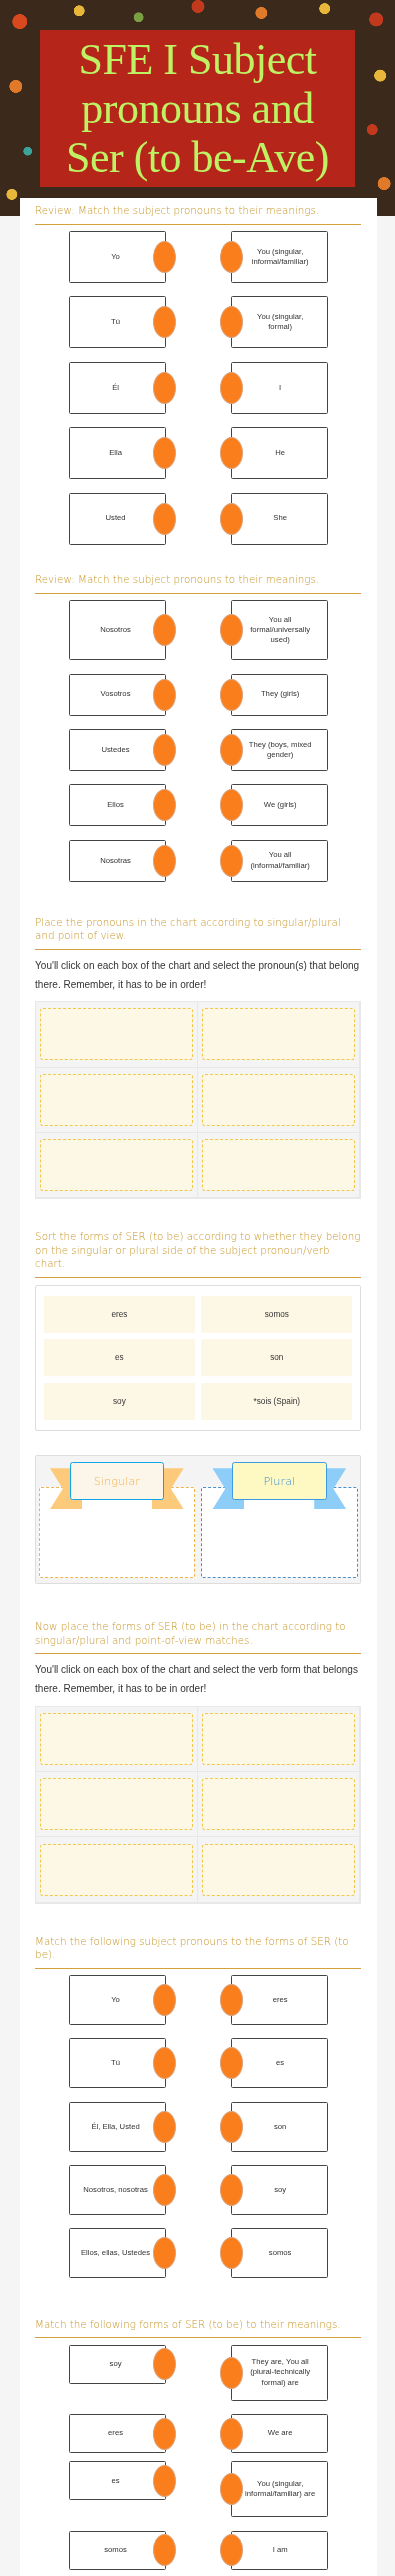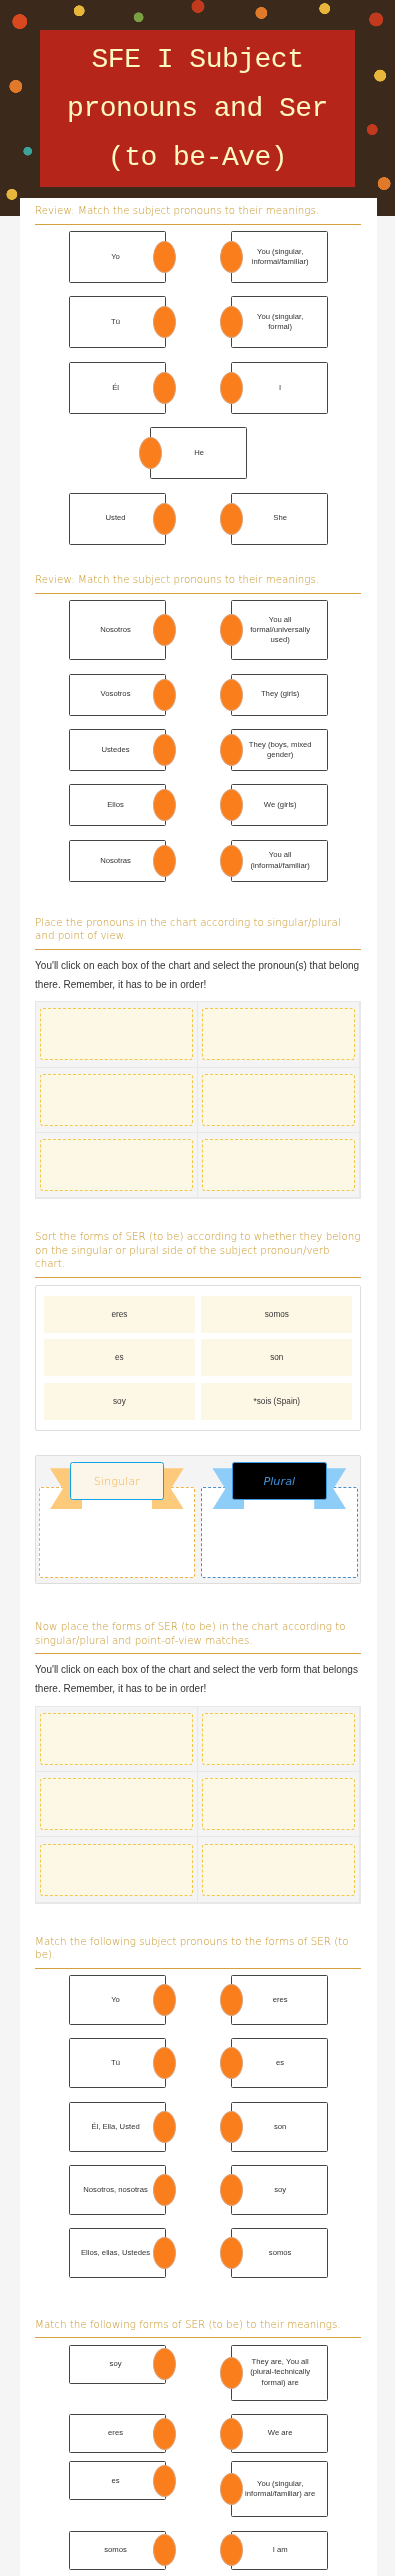--- a/index.html
+++ b/index.html
@@ -25,22 +25,22 @@
       radial-gradient(circle at 70% 95%, #e07a2a 0 5.2px, transparent 5.7px),
       radial-gradient(circle at 88% 96%, #7aa043 0 4.6px, transparent 5.2px),
       #3b2a1c;
     overflow: hidden;
   }
   .title-box {
     position: absolute; left: 40px; top: 30px; width: 315px; height: 157px;
     background: #b5251a; display: flex; align-items: center; justify-content: center; text-align: center;
   }
   .title-box h1 {
-    font-family: Liberation Mono, monospace; font-weight: 300; color: #fef9c3;
-    font-size: 28px; line-height: 49px; letter-spacing: -0.5px; width: 289px;
+    font-family: Liberation Serif, serif; font-weight: 300; color: #bef264;
+    font-size: 44px; line-height: 49px; letter-spacing: -0.5px; width: 289px;
   }
   .card {
     position: relative; margin: -18px 19.6px 0 19.6px; width: 357px; background: #fff; padding: 0 0 31px 0;
   }
   .section { padding: 0 15.5px; }
   .section-title {
     font-family: "DejaVu Sans", sans-serif; font-weight: 300; color: #c8962a;
     font-size: 10.3px; line-height: 13.4px; padding-bottom: 6.2px; border-bottom: 0.8px solid #d4a13a;
   }
   .instructions { font-size: 10px; line-height: 19px; color: #333; margin-top: 6.2px; }
@@ -94,21 +94,21 @@
   .bucket.sing .ribbon-tail { background: #fdc97a; }
   .bucket.plur .ribbon-tail { background: #8ecdf8; }
   .ribbon-tail.l { left: 11.3px; clip-path: polygon(0 0, 100% 0, 100% 100%, 0 100%, 40% 50%); }
   .ribbon-tail.r { right: 11.3px; clip-path: polygon(0 0, 100% 0, 60% 50%, 100% 100%, 0 100%); }
   .ribbon {
     position: absolute; left: 31px; right: 31px; top: 0; height: 38px; border-radius: 2.6px;
     display: flex; align-items: center; justify-content: center;
     font-family: "DejaVu Sans", sans-serif; font-weight: 300; font-size: 11.3px;
   }
   .bucket.sing .ribbon { background: #fcf5ea; border: 1px solid #0ea5e9; color: #f2b14a; }
-  .bucket.plur .ribbon { background: #000000; border: 1px solid #3d9be3; color: #3d8fd8; font-style: italic; }
+  .bucket.plur .ribbon { background: #fef9c3; border: 1px solid #3d9be3; color: #3d8fd8; }
 </style>
 </head>
 <body>
 
 <div class="header">
   <div class="title-box">
     <h1>SFE I Subject pronouns and Ser (to be-Ave)</h1>
   </div>
 </div>
 
@@ -141,20 +141,24 @@
           <div class="match-left">
             <span>Él</span>
             <span class="dot"></span>
           </div>
           <div class="match-right">
             <span class="dot"></span>
             <span>I</span>
           </div>
         </div>
       <div class="match-row">
+          <div class="match-left">
+            <span>Ella</span>
+            <span class="dot"></span>
+          </div>
           <div class="match-right">
             <span class="dot"></span>
             <span>He</span>
           </div>
         </div>
       <div class="match-row">
           <div class="match-left">
             <span>Usted</span>
             <span class="dot"></span>
           </div>

